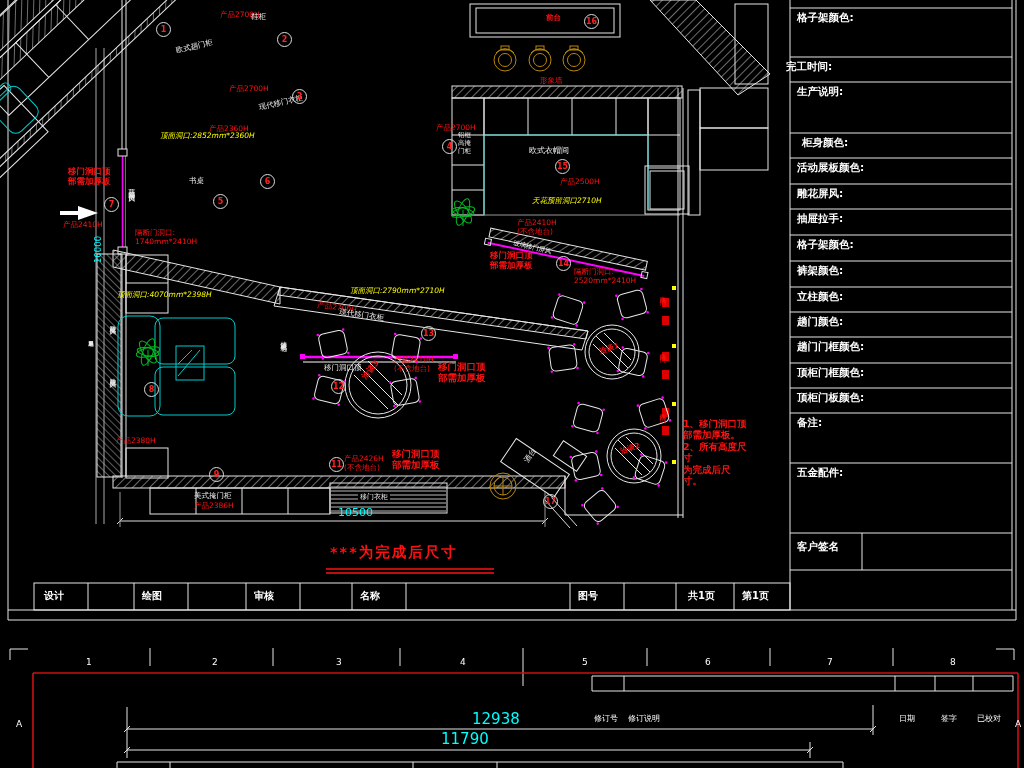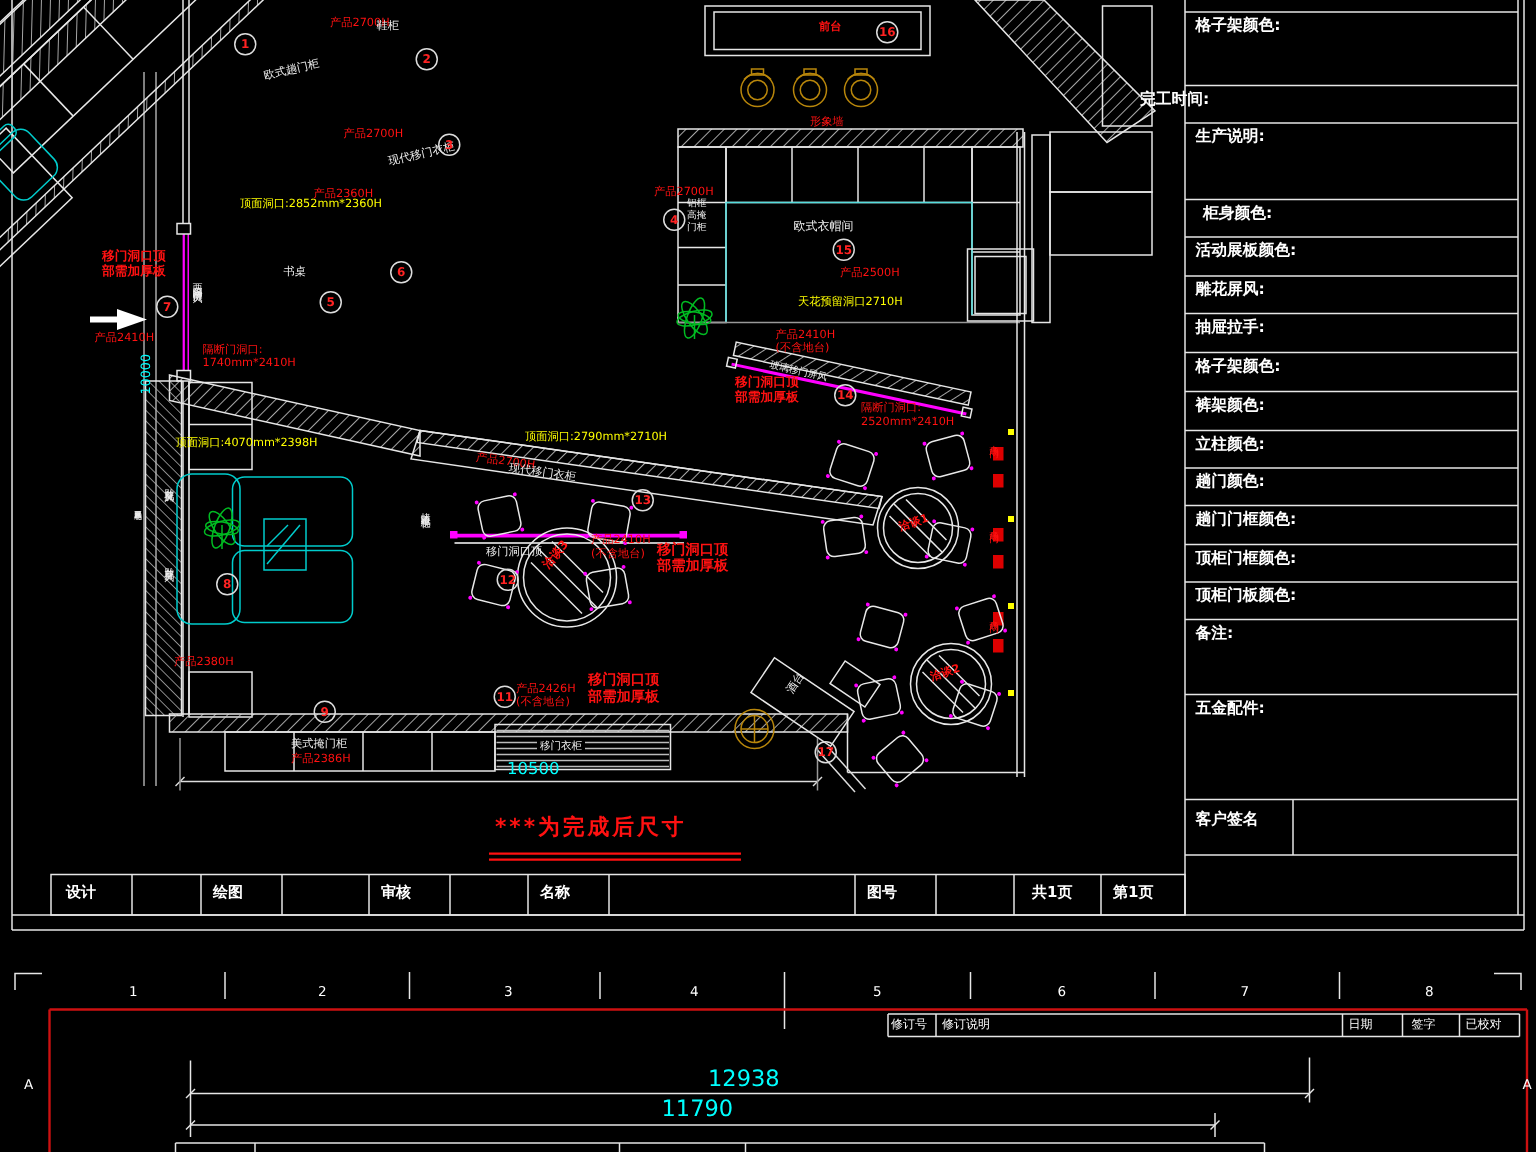--- a/index.html
+++ b/index.html
@@ -2,30 +2,30 @@
 <html><head>
 <meta charset="utf-8">
 <style>
   html,body{margin:0;padding:0;background:#000;}
   #stage{position:relative;width:1024px;height:768px;background:#000;overflow:hidden;
          font-family:"DejaVu Sans",sans-serif;}
   svg{position:absolute;left:0;top:0;}
   .lab{position:absolute;font:7.5px/1.2 "DejaVu Sans",sans-serif;color:#eee;
        white-space:pre-line;transform-origin:0 0;z-index:5;}
   .red{color:#ff1111;}
-  .yel{color:#ffff00;}
+  .yel{color:#ffff00;font-style:italic;}
   .cyn{color:#00ffff;}
   .rb{color:#ff1111;font-weight:bold;font-size:8.5px;}
   .rb2{color:#ff1111;font-weight:bold;font-size:9.5px;}
   .vert{writing-mode:vertical-rl;text-orientation:upright;letter-spacing:1px;font-size:6.5px;}
   .circ{position:absolute;width:13px;height:13px;border:1px solid #ddd;border-radius:50%;
         color:#ff2222;font:bold 8px/13px "DejaVu Sans",sans-serif;text-align:center;z-index:6;}
   .pnl{position:absolute;font:bold 10.5px/1.1 "DejaVu Sans",sans-serif;color:#fff;z-index:5;}
   .tb{position:absolute;font:bold 10px/1.1 "DejaVu Sans",sans-serif;color:#fff;z-index:5;}
-  .sm{position:absolute;font:8px/1.1 "DejaVu Sans",sans-serif;color:#fff;z-index:5;}
+  .sm{position:absolute;font:8px/1.1 "DejaVu Sans",sans-serif;color:#fff;z-index:5;margin-top:36px;}
   .num{position:absolute;font:9px/1.1 "DejaVu Sans",sans-serif;color:#fff;z-index:5;}
   .ttl{position:absolute;font:bold 14.5px/1.1 "DejaVu Sans",sans-serif;color:#ff1111;
        letter-spacing:2px;z-index:5;}
   .dimL{position:absolute;font:15px/1.1 "DejaVu Sans",sans-serif;color:#00ffff;z-index:5;}
   .onblack{background:#000;padding:0 2px;}
 </style>
 </head>
 <body>
 
 <div id="stage">
@@ -330,21 +330,21 @@
     <line x1="117" y1="762" x2="843" y2="762"></line>
     <line x1="117" y1="762" x2="117" y2="768"></line>
         <line x1="170" y1="762" x2="170" y2="768"></line>
     <line x1="413" y1="762" x2="413" y2="768"></line>
         <line x1="497" y1="762" x2="497" y2="768"></line>
     <line x1="843" y1="762" x2="843" y2="768"></line>
   </g>
 </svg>
 
 <div class="pnl" style="left:797px;top:12px">格子架颜色:</div>
-<div class="pnl" style="left:760px;top:61px">完工时间:</div>
+<div class="pnl" style="left:786px;top:61px">完工时间:</div>
 <div class="pnl" style="left:797px;top:86px">生产说明:</div>
 <div class="pnl" style="left:802px;top:137px">柜身颜色:</div>
 <div class="pnl" style="left:797px;top:162px">活动展板颜色:</div>
 <div class="pnl" style="left:797px;top:188px">雕花屏风:</div>
 <div class="pnl" style="left:797px;top:213px">抽屉拉手:</div>
 <div class="pnl" style="left:797px;top:239px">格子架颜色:</div>
 <div class="pnl" style="left:797px;top:265px">裤架颜色:</div>
 <div class="pnl" style="left:797px;top:291px">立柱颜色:</div>
 <div class="pnl" style="left:797px;top:316px">趟门颜色:</div>
 <div class="pnl" style="left:797px;top:341px">趟门门框颜色:</div>
@@ -413,20 +413,24 @@
 (不含地台)</div>
 <div class="lab rb2" style="left:392px;top:448px">移门洞口顶
 部需加厚板</div>
 <div class="lab onblack" style="left:358px;top:493px;font-size:7px">移门衣柜</div>
 <div class="lab" style="left:522px;top:459px;transform:rotate(-56deg)">酒台</div>
 <div class="lab red" style="left:598px;top:347px;font-weight:bold;transform:rotate(-18deg)">洽谈1</div>
 <div class="lab red" style="left:619px;top:447px;font-weight:bold;transform:rotate(-18deg)">洽谈2</div>
 <div class="lab vert red" style="left:658px;top:291px;height:28px">商场门</div>
 <div class="lab vert red" style="left:658px;top:348px;height:28px">商场门</div>
 <div class="lab vert red" style="left:658px;top:408px;height:28px">商场门</div>
+<div class="lab rb2" style="left:683px;top:418px;width:64px">1、移门洞口顶
+部需加厚板。
+2、所有高度尺寸
+为完成后尺寸。</div>
 <div class="lab cyn" style="left:338px;top:506px;font-size:11px">10500</div>
 <div class="lab cyn" style="left:93px;top:263px;font-size:8.5px;transform:rotate(-90deg)">10000</div>
 <div class="ttl" style="left:330px;top:545px">***为完成后尺寸</div>
 
 <div class="circ" style="left:156px;top:22px">1</div>
 <div class="circ" style="left:277px;top:32px">2</div>
 <div class="circ" style="left:292px;top:89px">3</div>
 <div class="circ" style="left:442px;top:139px">4</div>
 <div class="circ" style="left:213px;top:194px">5</div>
 <div class="circ" style="left:260px;top:174px">6</div>

